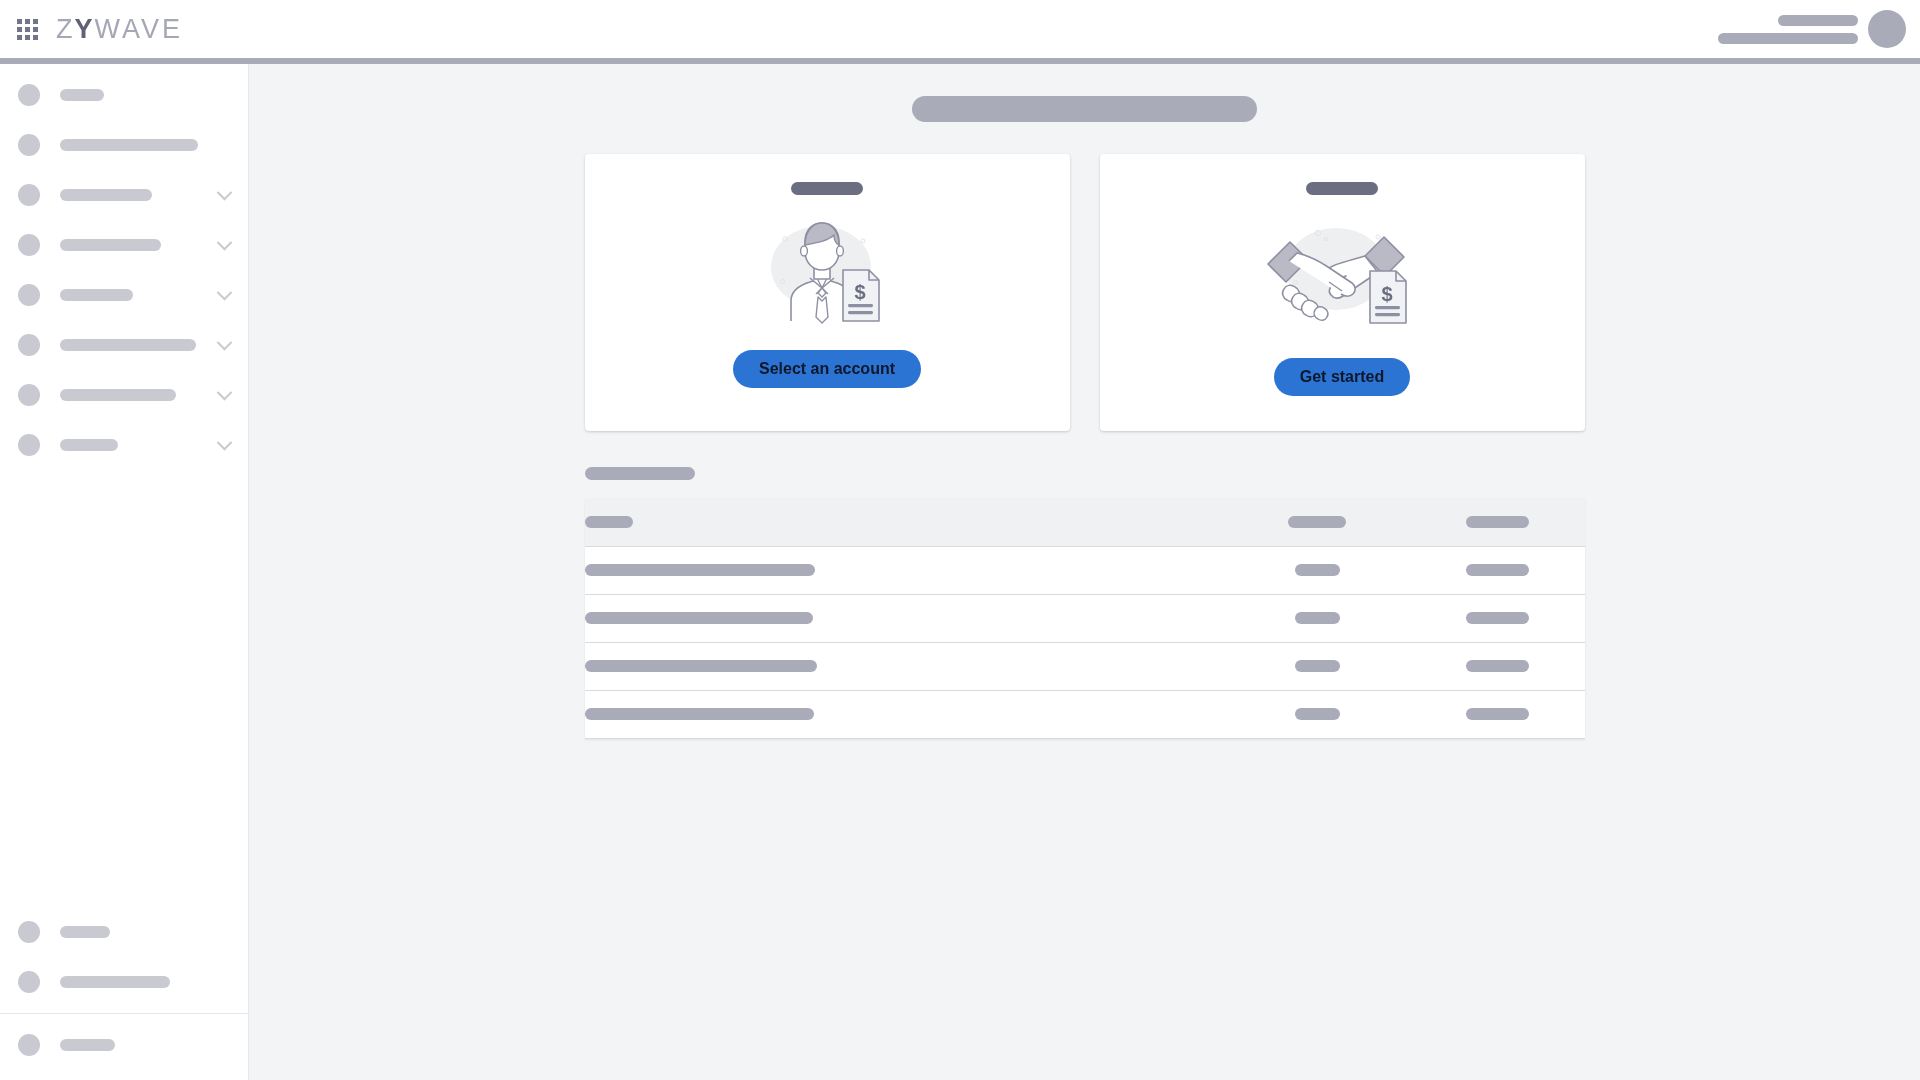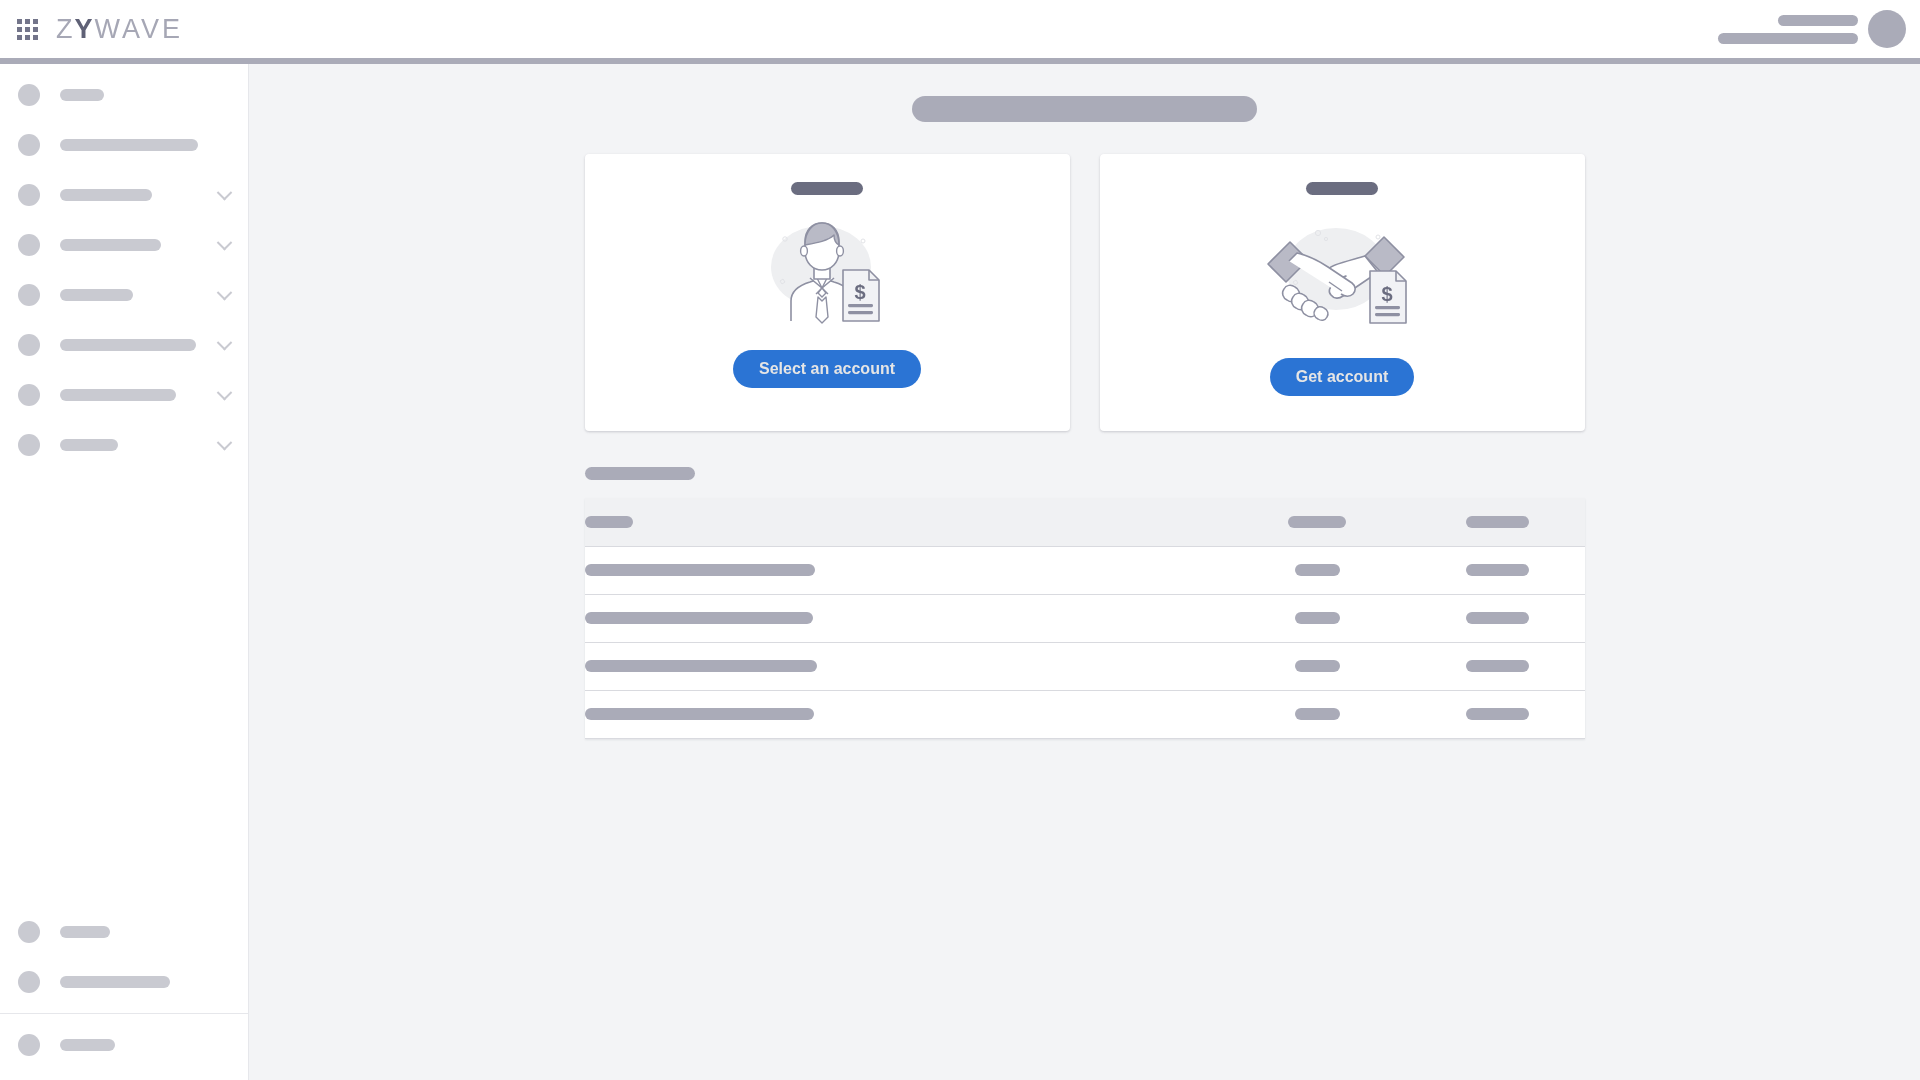--- a/index.html
+++ b/index.html
@@ -118,21 +118,21 @@
     border-radius: 4px;
     box-shadow: 0 1px 3px rgba(60,64,80,.16), 0 1px 2px rgba(60,64,80,.08);
     display: flex; flex-direction: column; align-items: center;
     position: relative;
   }
   .card-title-sk { margin-top: 28px; width: 72px; height: 13px; }
   .illus { margin-top: 14px; width: 220px; height: 115px; }
   .btn {
     border: none;
     background: #2b74d4;
-    color: #e5e5e5;
+    color: #0f172a;
     font-family: "Liberation Sans", sans-serif;
     font-weight: 700;
     font-size: 16px;
     border-radius: 999px;
     padding: 11px 26px;
     cursor: pointer;
     line-height: 1;
     white-space: nowrap;
   }
   #card-select .btn { position: absolute; bottom: 43px; }
@@ -320,21 +320,21 @@
         <path d="M92 99 c-3 -2 -7 -2 -9 2 -2 3 -1 7 3 9 3 2 7 2 9 -2 2 -3 1 -7 -3 -9 z" fill="#fff" stroke="#8e90a2" stroke-width="1.5"></path>
         <path d="M97 73 l13 9" fill="none" stroke="#8e90a2" stroke-width="1.4"></path>
 
         <path d="M138 62 h26 l10 10 v42 h-36 z" fill="#f1f2f5" stroke="#8e90a2" stroke-width="1.6" stroke-linejoin="round"></path>
         <path d="M164 62 v10 h10" fill="none" stroke="#8e90a2" stroke-width="1.6" stroke-linejoin="round"></path>
         <text x="155" y="92" font-family="Liberation Sans, sans-serif" font-size="20" font-weight="700" fill="#6b6d80" text-anchor="middle">$</text>
         <rect x="143" y="97" width="25" height="3.2" rx="1.4" fill="#8e90a2"></rect>
         <rect x="143" y="104" width="25" height="3.2" rx="1.4" fill="#8e90a2"></rect>
       </svg>
 
-      <button class="btn">Get account</button>
+      <button class="btn">Get started</button>
     </div>
 
   </section>
 
   <section id="table-section">
     <span class="sk-dark" id="section-heading-sk"></span>
 
     <table id="data-table">
       <thead>
         <tr>

